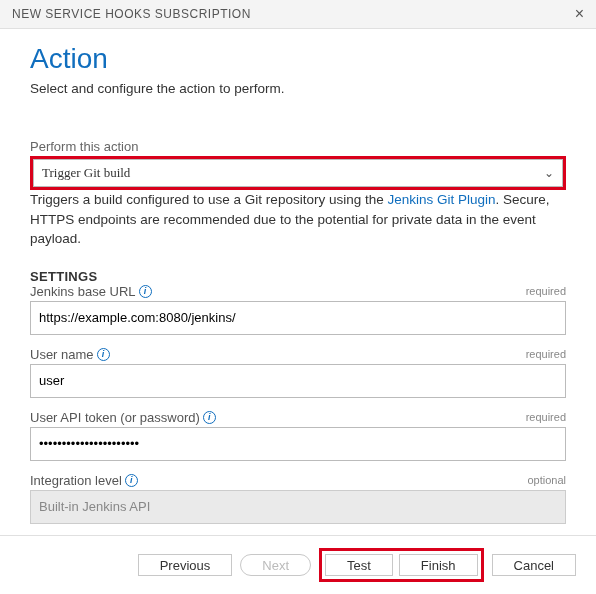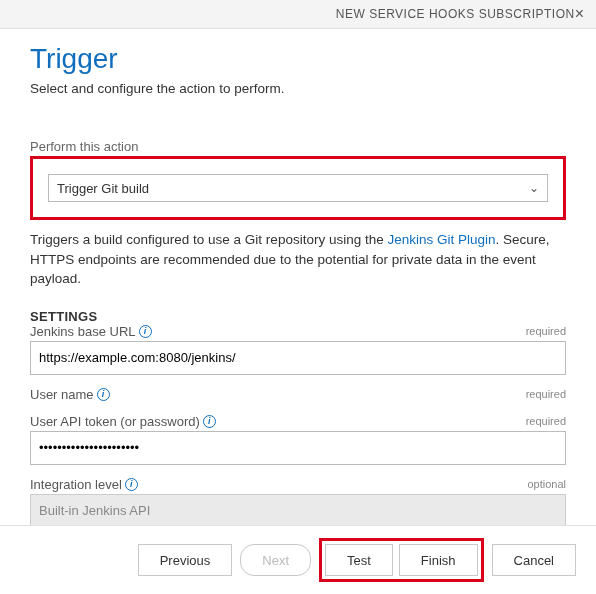--- a/index.html
+++ b/index.html
@@ -10,21 +10,21 @@
       height: 594px;
       overflow: hidden;
       color: #333;
       font-size: 13px;
     }
     .header {
       background: #f4f4f4;
       border-bottom: 1px solid #e0e0e0;
       padding: 6px 12px;
       display: flex;
-      justify-content: flex-end;
+      justify-content: space-between;
       align-items: center;
     }
     .header-title {
       font-size: 12px;
       letter-spacing: 0.5px;
       color: #555;
     }
     .close-btn {
       font-size: 16px;
       color: #555;
@@ -45,22 +45,22 @@
       color: #333;
       margin-bottom: 43px;
     }
     .field-label {
       font-size: 13px;
       color: #666;
       margin-bottom: 2px;
     }
     .select-wrap {
       border: 3px solid #d9001b;
-      padding: 15px;
-      margin-bottom: 10px;
+      padding: 0;
+      font-family: Liberation Serif, serif;
     }
     .select-box {
       width: 100%;
       border: 1px solid #bbb;
       background: #fff;
       height: 28px;
       padding: 4px 8px;
       display: flex;
       justify-content: space-between;
       align-items: center;
@@ -132,21 +132,21 @@
       bottom: 0; left: 0; right: 0;
       border-top: 1px solid #e0e0e0;
       padding: 12px 20px;
       display: flex;
       justify-content: flex-end;
       align-items: center;
       gap: 8px;
       background: #fff;
     }
     .btn {
-      height: 32px;
+      height: 22px;
       min-width: 60px;
       padding: 0 21px;
       border: 1px solid #c8c8c8;
       background: #fff;
       font-size: 13px;
       cursor: pointer;
       font-family: inherit;
       color: #333;
     }
     .btn:disabled { color: #bbb; cursor: default; border-radius: 14px; }
@@ -159,21 +159,21 @@
   </style>
 </head>
 <body>
 
 <div class="header">
   <span class="header-title">NEW SERVICE HOOKS SUBSCRIPTION</span>
   <span class="close-btn">×</span>
 </div>
 
 <div class="content">
-  <h1 class="action-heading">Trigger</h1>
+  <h1 class="action-heading">Action</h1>
   <div class="subtitle">Select and configure the action to perform.</div>
 
   <div class="field-label">Perform this action</div>
   <div class="select-wrap">
     <div class="select-box">
       <span>Trigger Git build</span>
       <span class="chevron">⌄</span>
     </div>
   </div>
 
@@ -195,20 +195,21 @@
   </div>
 
   <div class="form-row">
     <div class="label-line">
       <span class="label-left">
         <span>User name</span>
         <span class="info-icon">i</span>
       </span>
       <span class="req-tag">required</span>
     </div>
+    <input class="text-input" type="text" value="user" style="">
   </div>
 
   <div class="form-row">
     <div class="label-line">
       <span class="label-left">
         <span>User API token (or password)</span>
         <span class="info-icon">i</span>
       </span>
       <span class="req-tag">required</span>
     </div>

